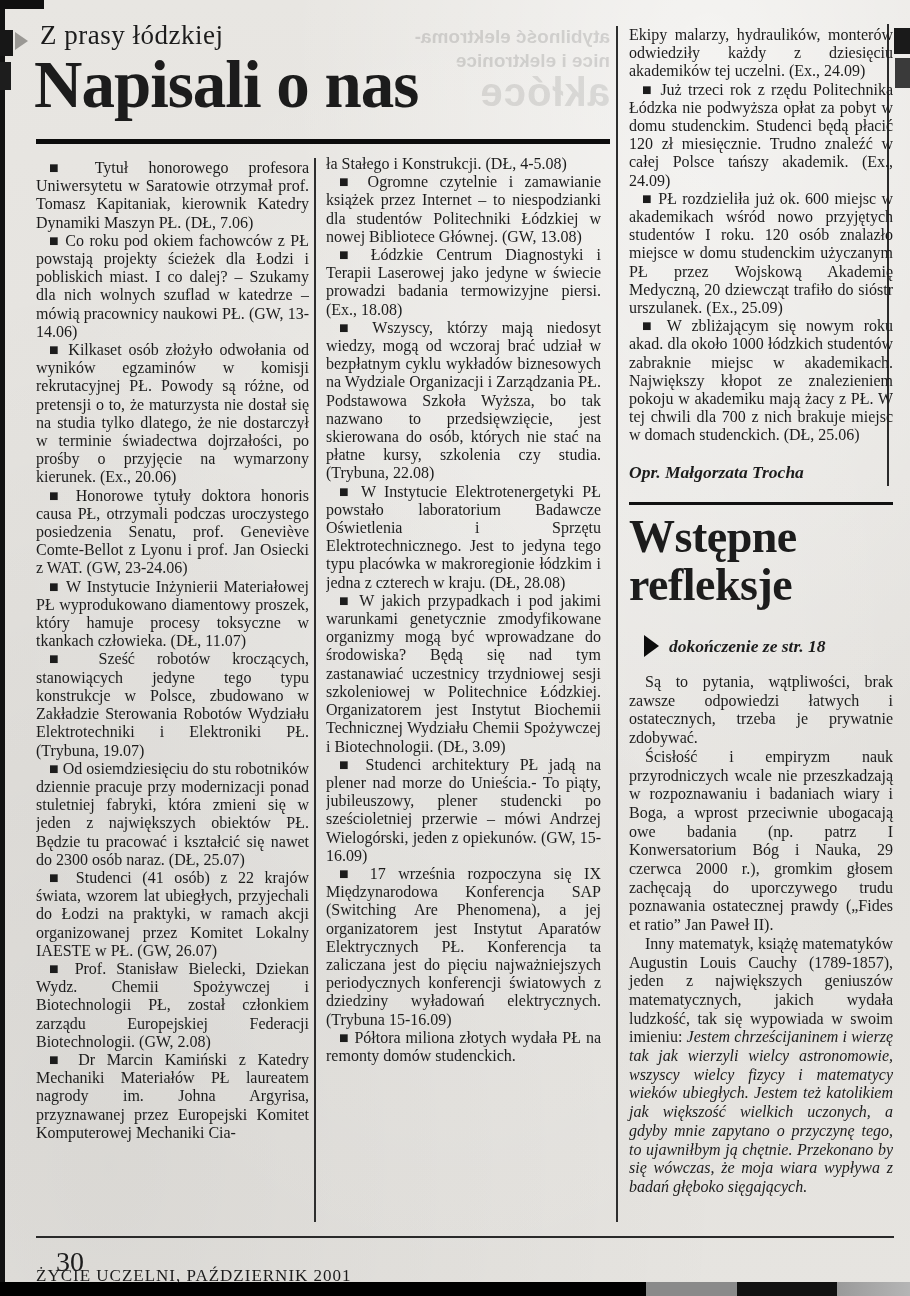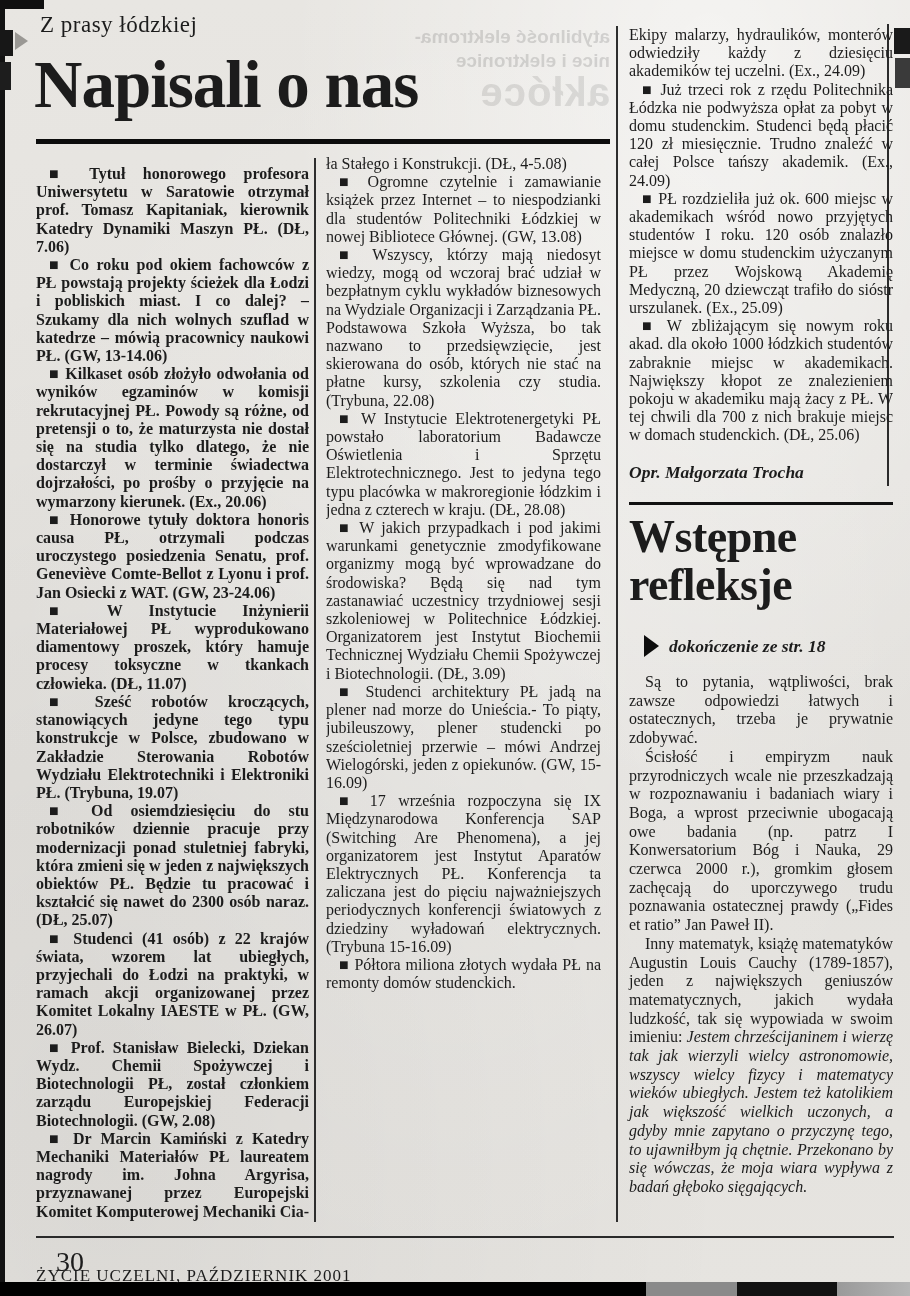--- a/index.html
+++ b/index.html
@@ -30,28 +30,28 @@
   }
   
   .bleed{position:absolute;color:rgba(55,55,55,0.17);font-family:"Liberation Sans",sans-serif;
          font-weight:bold;transform:scaleX(-1);white-space:nowrap;filter:blur(0.3px);}
   .bleed1{left:345px;top:26px;width:265px;font-size:19px;text-align:left;}
   .bleed2{left:398px;top:50px;width:212px;font-size:19px;text-align:left;}
   .bleed3{left:428px;top:70px;width:182px;font-size:40px;letter-spacing:1px;color:rgba(55,55,55,0.13);}
   
   .kicker-arrow{position:absolute;left:15px;top:32px;width:0;height:0;
     border-top:9px solid transparent;border-bottom:9px solid transparent;border-left:13px solid #9a9894;}
-  .kicker{position:absolute;left:40px;top:12px;font-size:23px;letter-spacing:0.5px;}
+  .kicker{position:absolute;left:40px;top:20px;font-size:27px;letter-spacing:0.5px;}
   .headline{position:absolute;left:34px;top:46px;font-size:67px;font-weight:bold;letter-spacing:-1px;}
   .headline-rule{position:absolute;left:36px;top:139px;width:574px;height:5px;background:#0c0c0c;}
   
   .col{position:absolute;overflow:hidden;text-align:justify;font-size:16px;line-height:18.2px;hyphens:auto;}
   .col p{margin:0;text-indent:13px;}
   .col p.cont{text-indent:0;}
-  .col1{left:36px;top:165px;width:273px;height:1070px;font-weight:bold;}
+  .col1{left:36px;top:159px;width:273px;height:1070px;}
   .col2{left:326px;top:155px;width:275px;height:1070px;}
   .col3top{left:629px;top:26px;width:264px;height:452px;}
   .vrule1{position:absolute;left:314px;top:158px;width:2px;height:1064px;background:#2e2e2e;}
   .vrule2{position:absolute;left:616px;top:26px;width:2px;height:1196px;background:#2e2e2e;}
   .signature{position:absolute;left:629px;top:462px;width:264px;text-align:left;
              font-style:italic;font-weight:bold;font-size:17.5px;}
   
   .sec2{position:absolute;left:629px;top:502px;width:264px;}
   .sec2-rule{height:3px;background:#111;margin-bottom:8px;}
   .sec2-title{font-size:46px;font-weight:bold;line-height:48px;margin:0 0 26px 0;letter-spacing:-0.5px;}
@@ -102,20 +102,21 @@
     <p>■ Studenci (41 osób) z 22 krajów świata, wzorem lat ubiegłych, przyjechali do Łodzi na praktyki, w ramach akcji organizowanej przez Komitet Lokalny IAESTE w PŁ. (GW, 26.07)</p>
     <p>■ Prof. Stanisław Bielecki, Dziekan Wydz. Chemii Spożywczej i Biotechnologii PŁ, został członkiem zarządu Europejskiej Federacji Biotechnologii. (GW, 2.08)</p>
     <p>■ Dr Marcin Kamiński z Katedry Mechaniki Materiałów PŁ laureatem nagrody im. Johna Argyrisa, przyznawanej przez Europejski Komitet Komputerowej Mechaniki Cia-</p>
   </div>
 
   <div class="vrule1"></div>
 
   <div class="col col2">
     <p class="cont">ła Stałego i Konstrukcji. (DŁ, 4-5.08)</p>
     <p>■ Ogromne czytelnie i zamawianie książek przez Internet – to niespodzianki dla studentów Politechniki Łódzkiej w nowej Bibliotece Głównej. (GW, 13.08)</p>
+    <p>■ Łódzkie Centrum Diagnostyki i Terapii Laserowej jako jedyne w świecie prowadzi badania termowizyjne piersi. (Ex., 18.08)</p>
     <p>■ Wszyscy, którzy mają niedosyt wiedzy, mogą od wczoraj brać udział w bezpłatnym cyklu wykładów biznesowych na Wydziale Organizacji i Zarządzania PŁ. Podstawowa Szkoła Wyższa, bo tak nazwano to przedsięwzięcie, jest skierowana do osób, których nie stać na płatne kursy, szkolenia czy studia. (Trybuna, 22.08)</p>
     <p>■ W Instytucie Elektrotenergetyki PŁ powstało laboratorium Badawcze Oświetlenia i Sprzętu Elektrotechnicznego. Jest to jedyna tego typu placówka w makroregionie łódzkim i jedna z czterech w kraju. (DŁ, 28.08)</p>
     <p>■ W jakich przypadkach i pod jakimi warunkami genetycznie zmodyfikowane organizmy mogą być wprowadzane do środowiska? Będą się nad tym zastanawiać uczestnicy trzydniowej sesji szkoleniowej w Politechnice Łódzkiej. Organizatorem jest Instytut Biochemii Technicznej Wydziału Chemii Spożywczej i Biotechnologii. (DŁ, 3.09)</p>
     <p>■ Studenci architektury PŁ jadą na plener nad morze do Unieścia.- To piąty, jubileuszowy, plener studencki po sześcioletniej przerwie – mówi Andrzej Wielogórski, jeden z opiekunów. (GW, 15-16.09)</p>
     <p>■ 17 września rozpoczyna się IX Międzynarodowa Konferencja SAP (Switching Are Phenomena), a jej organizatorem jest Instytut Aparatów Elektrycznych PŁ. Konferencja ta zaliczana jest do pięciu najważniejszych periodycznych konferencji światowych z dziedziny wyładowań elektrycznych. (Trybuna 15-16.09)</p>
     <p>■ Półtora miliona złotych wydała PŁ na remonty domów studenckich.</p>
   </div>
 
   <div class="vrule2"></div>
 

